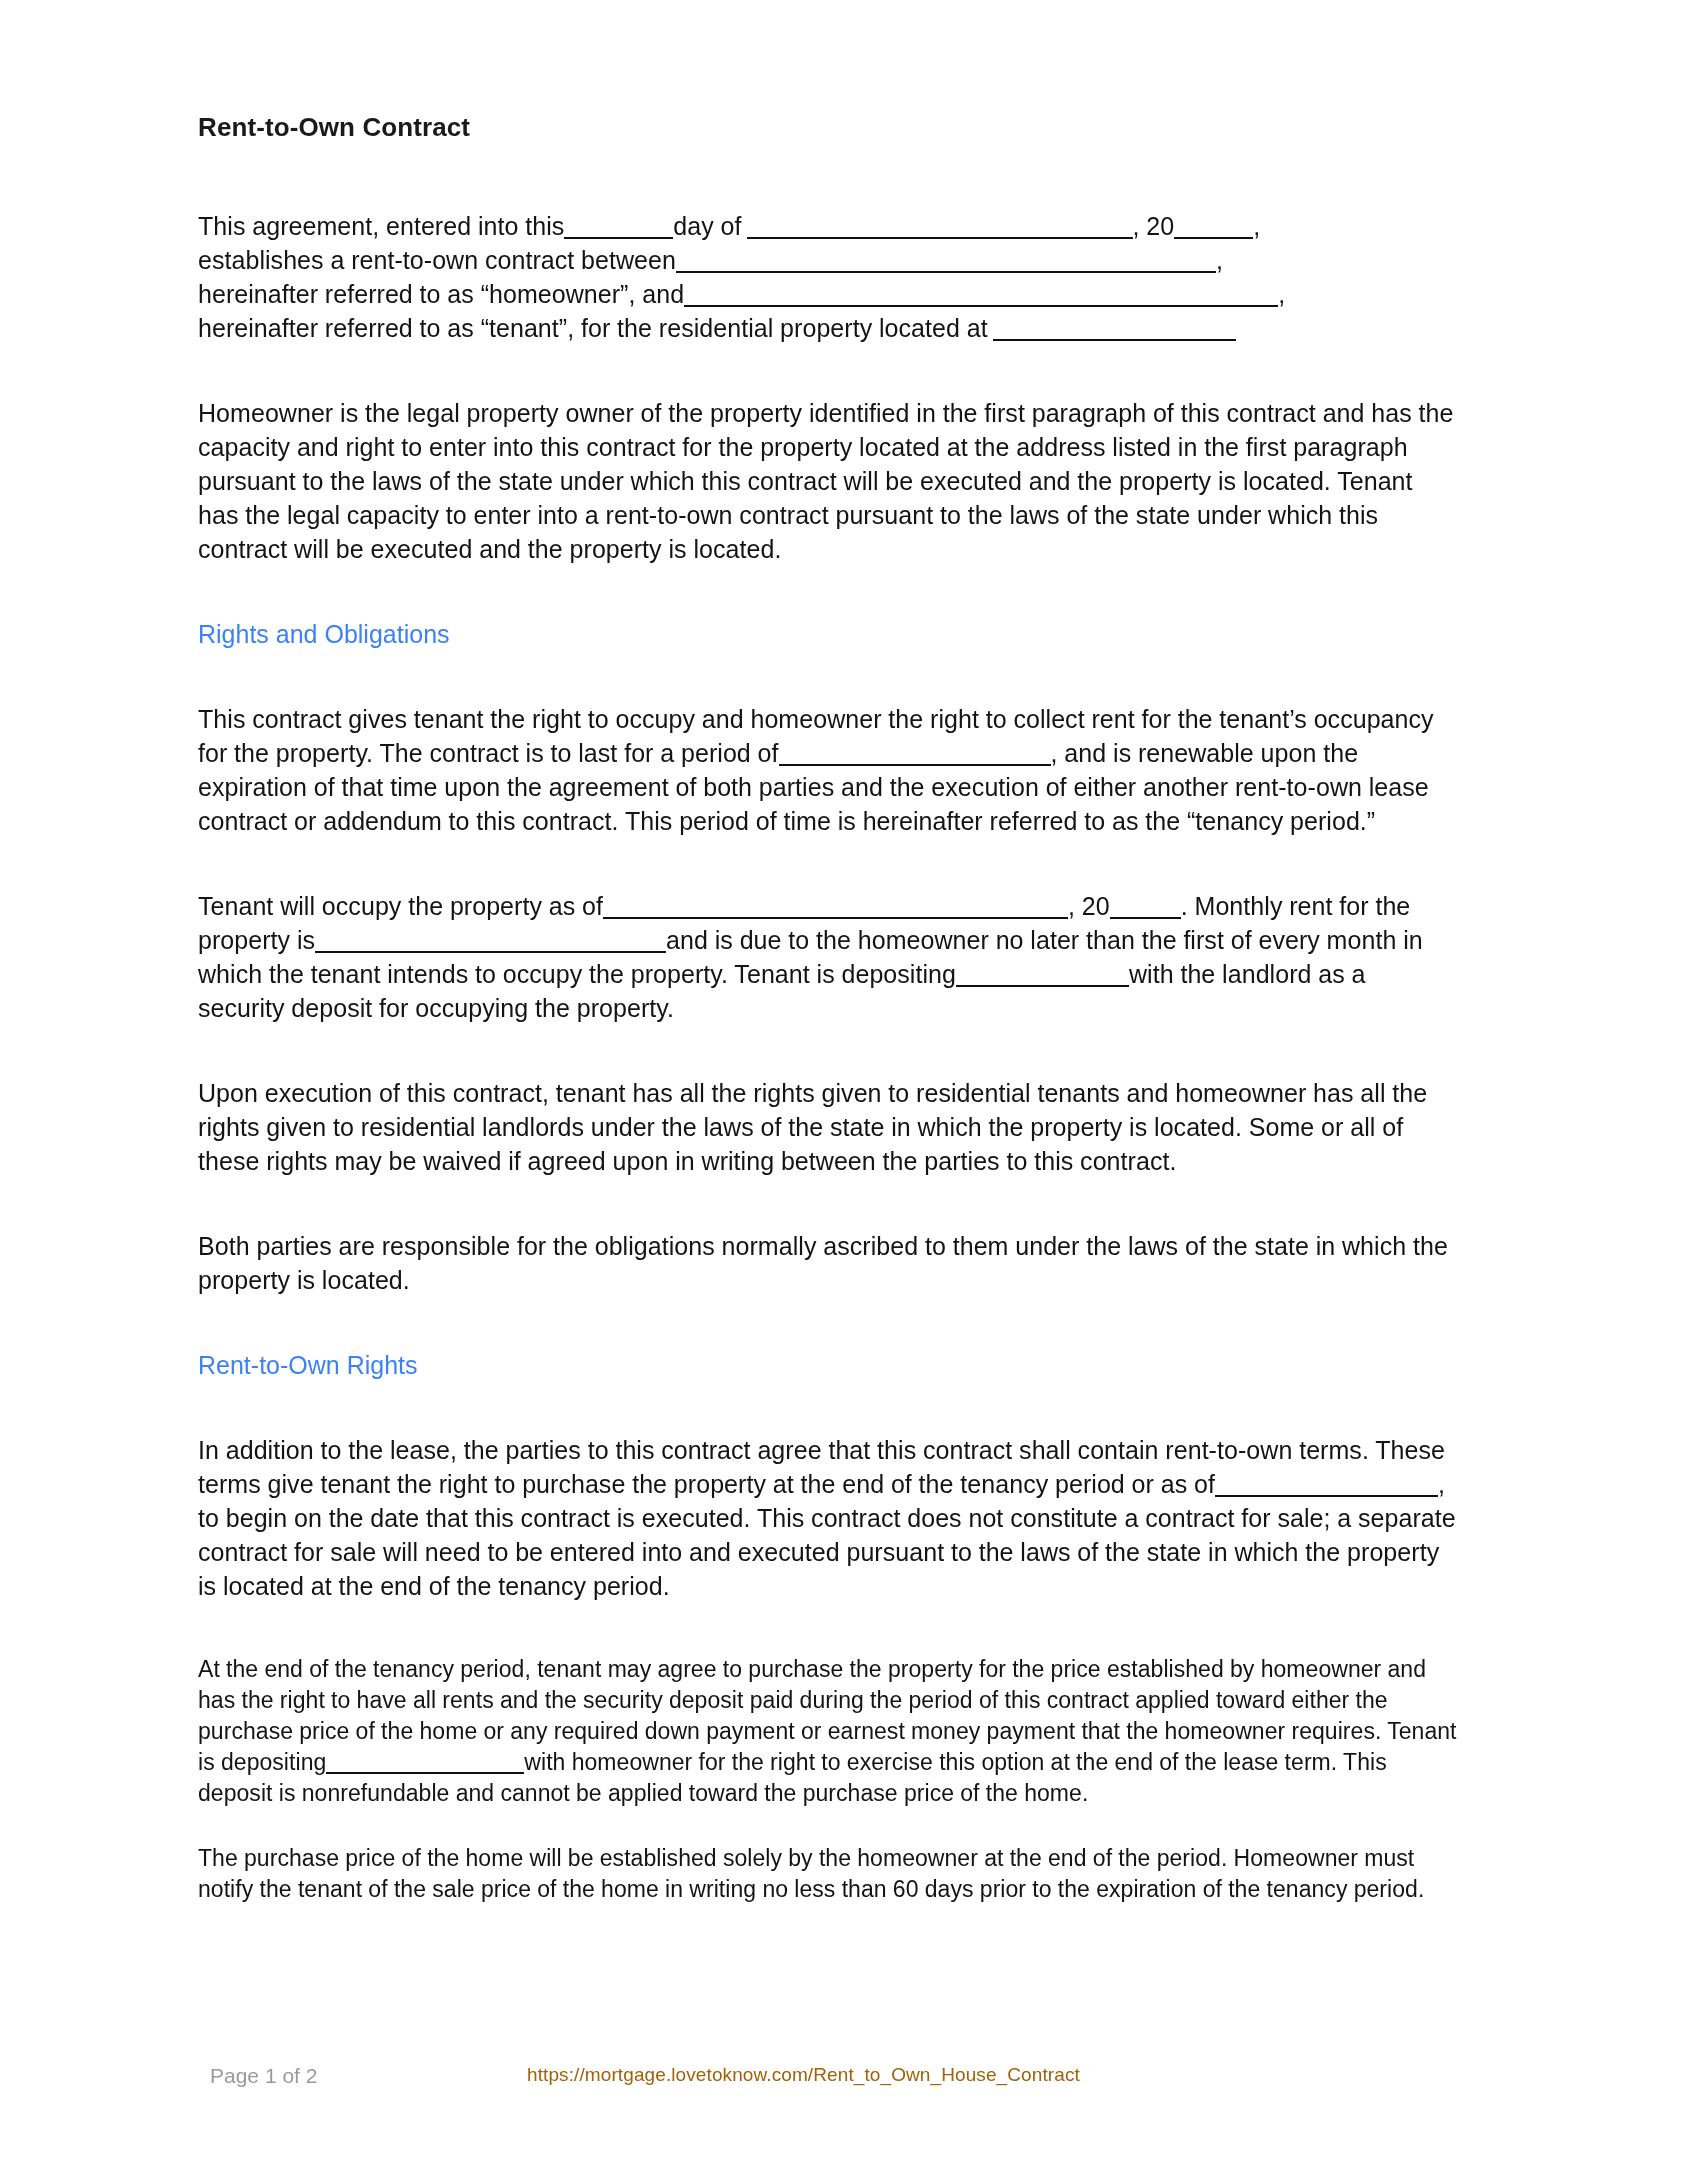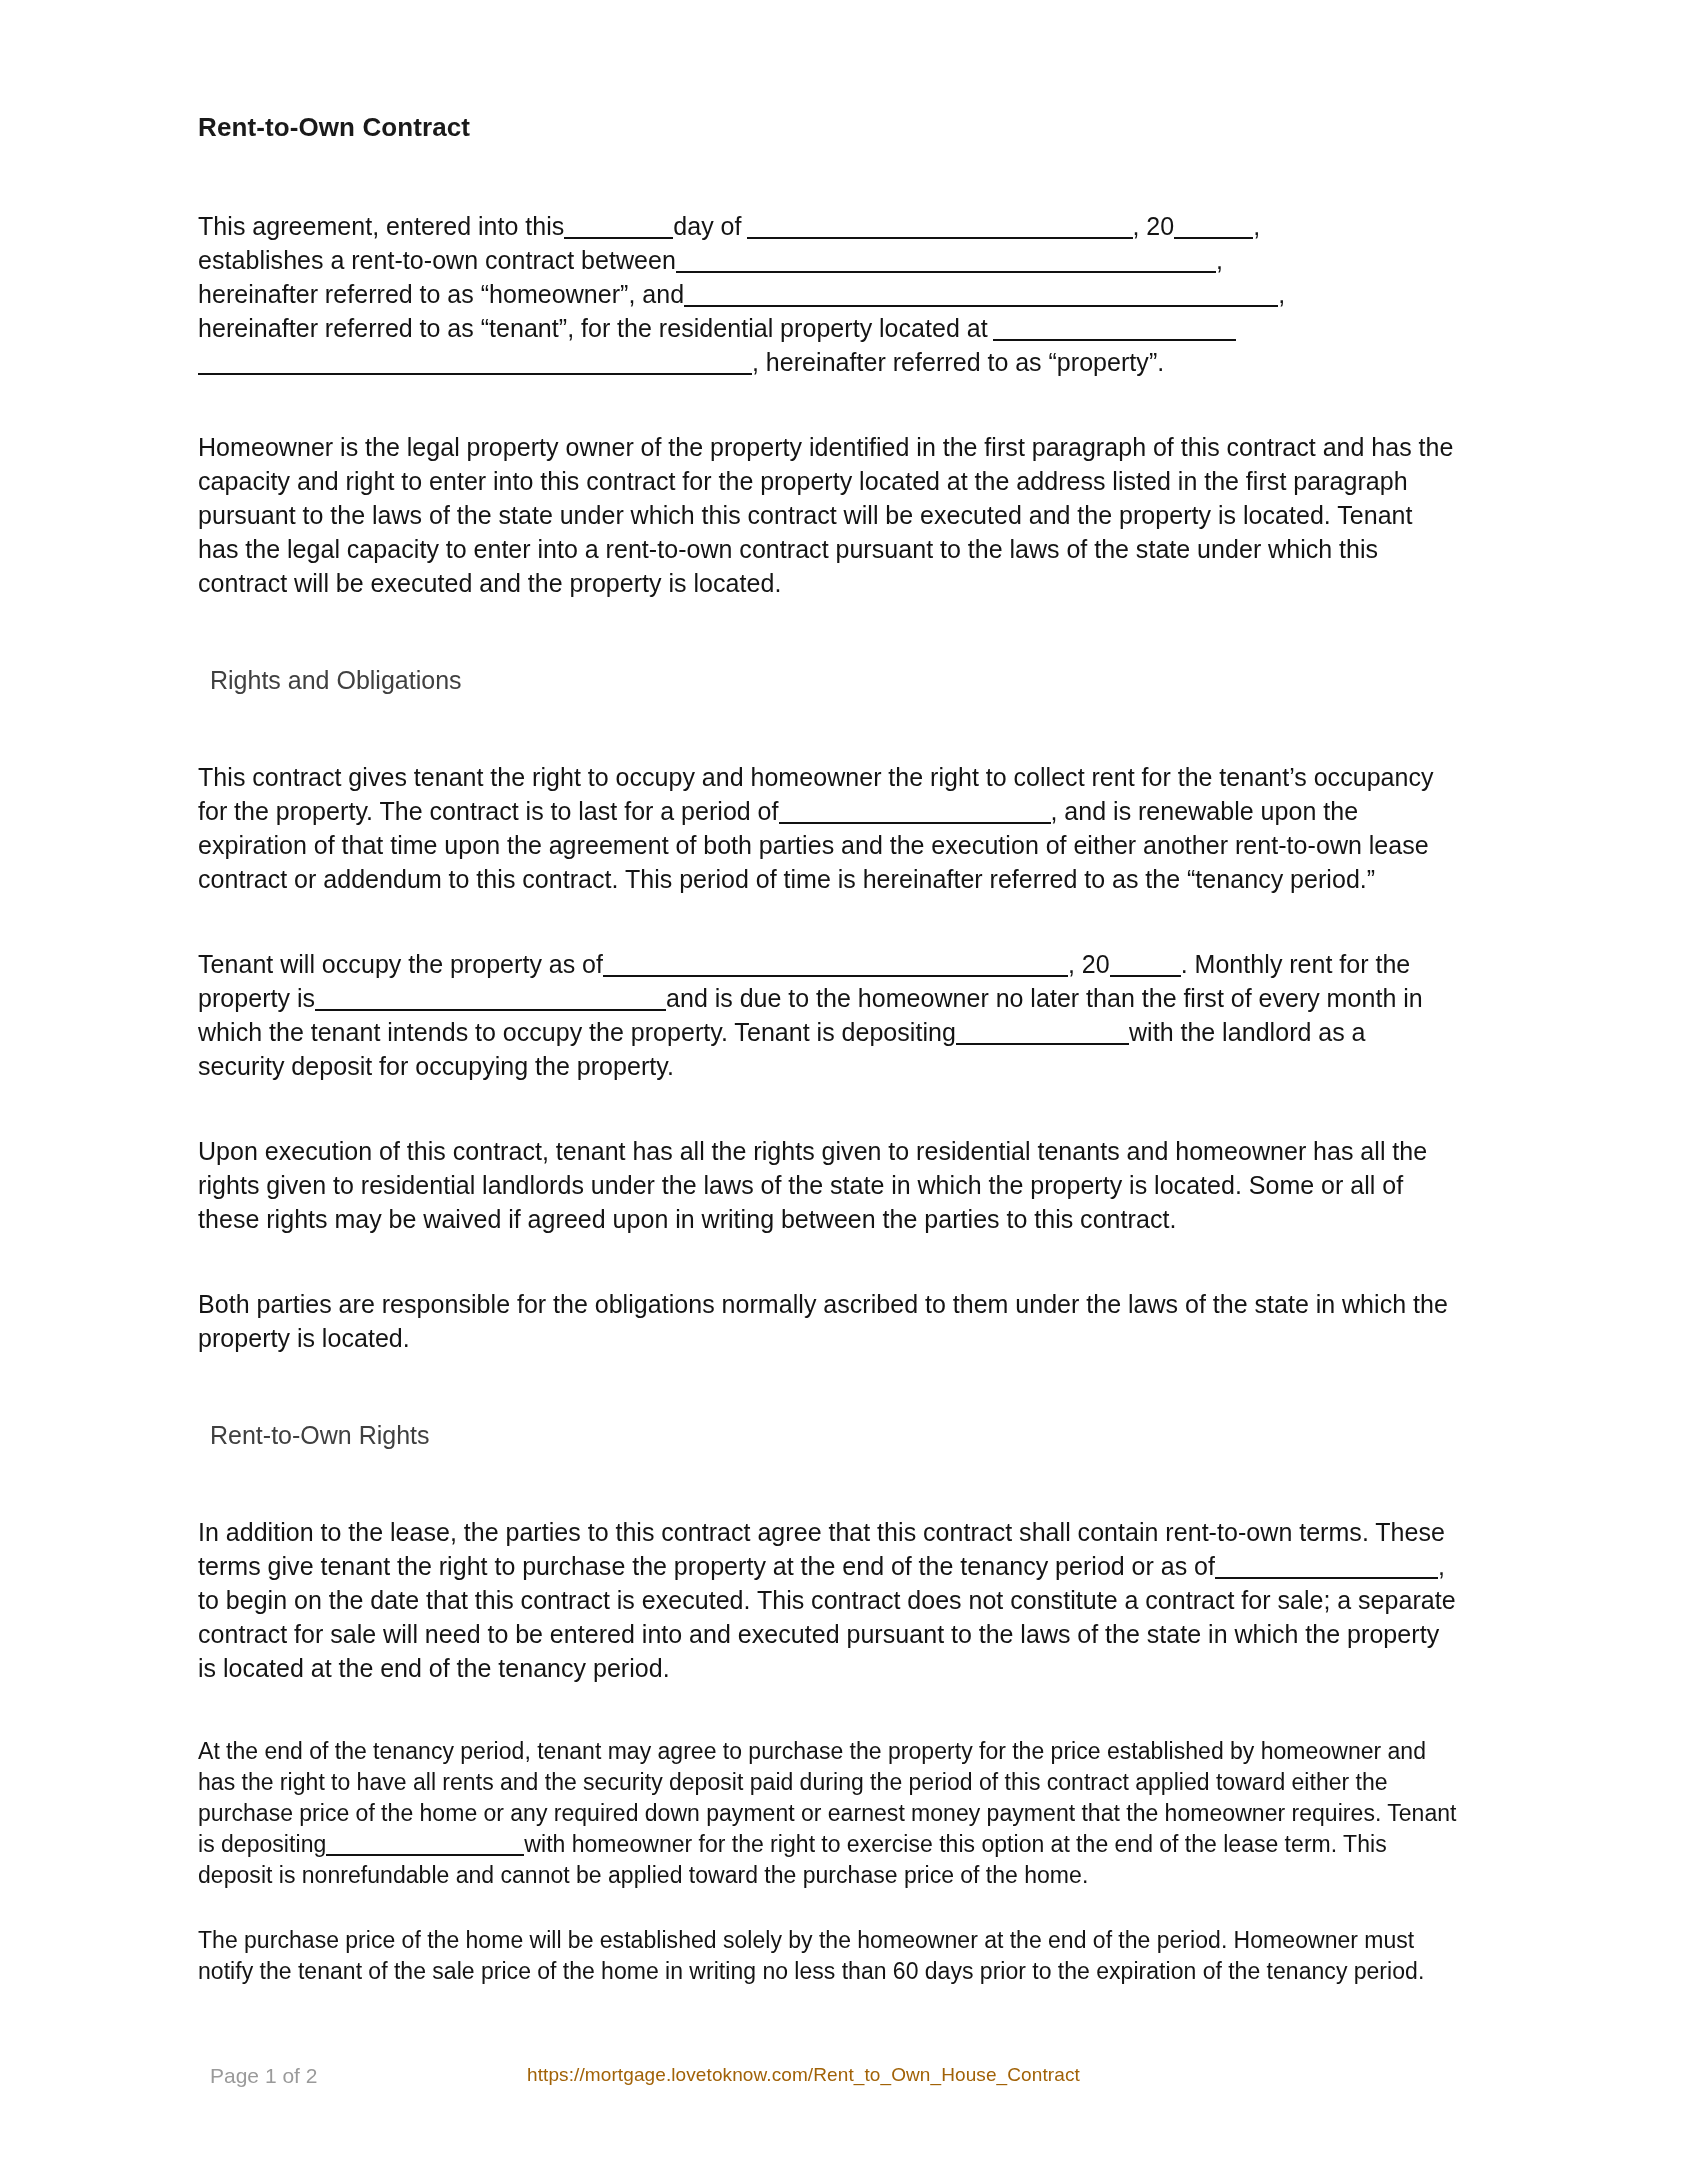--- a/index.html
+++ b/index.html
@@ -46,22 +46,22 @@
     text-align: left;
     word-spacing: -0.2px;
   }
   .para.small {
     font-size: 23px;
     line-height: 31px;
   }
   .heading {
     font-size: 25px;
     line-height: 34px;
-    color: #404040;
-    margin: 12px;
+    color: #3b82f6;
+    margin: 0;
   }
   .gap-lg { height: 51px; }
   .gap-md { height: 34px; }
   .gap-title { height: 65px; }
 
   
   .blank {
     display: inline-block;
     border-bottom: 2px solid #111;
     vertical-align: -4px;
@@ -118,21 +118,20 @@
 
     <h1 class="doc-title">Rent-to-Own Contract</h1>
 
     <div class="gap-title"></div>
 
     <p class="para">
       <span class="line"><span>This agreement, entered into this</span><span class="blank b-110"></span><span>day of</span><span class="blank b-390 w-sp"></span><span>, 20</span><span class="blank b-80"></span><span>,</span></span>
       <span class="line"><span>establishes a rent-to-own contract between</span><span class="blank b-545"></span><span>,</span></span>
       <span class="line"><span>hereinafter referred to as “homeowner”, and</span><span class="blank b-600"></span><span>,</span></span>
       <span class="line"><span>hereinafter referred to as “tenant”, for the residential property located at</span><span class="blank b-245 w-sp"></span></span>
-      <span class="line"><span class="blank b-560"></span><span>, hereinafter referred to as “property”.</span></span>
     </p>
 
     <div class="gap-lg"></div>
 
     <p class="para">Homeowner is the legal property owner of the property identified in the first paragraph of this contract and has the capacity and right to enter into this contract for the property located at the address listed in the first paragraph pursuant to the laws of the state under which this contract will be executed and the property is located. Tenant has the legal capacity to enter into a rent-to-own contract pursuant to the laws of the state under which this contract will be executed and the property is located.</p>
 
     <div class="gap-lg"></div>
 
     <p class="heading">Rights and Obligations</p>
 

